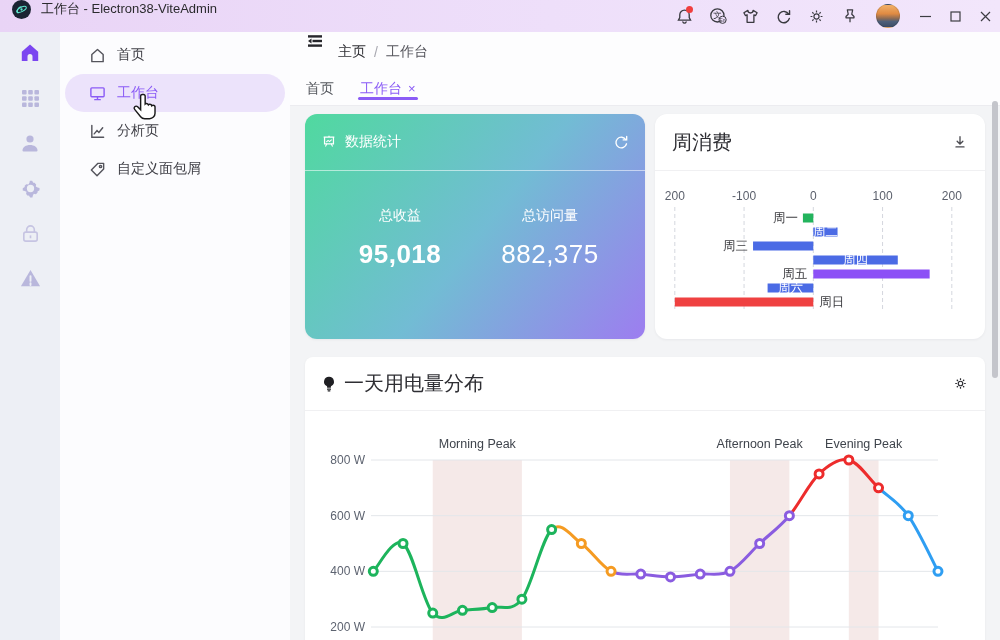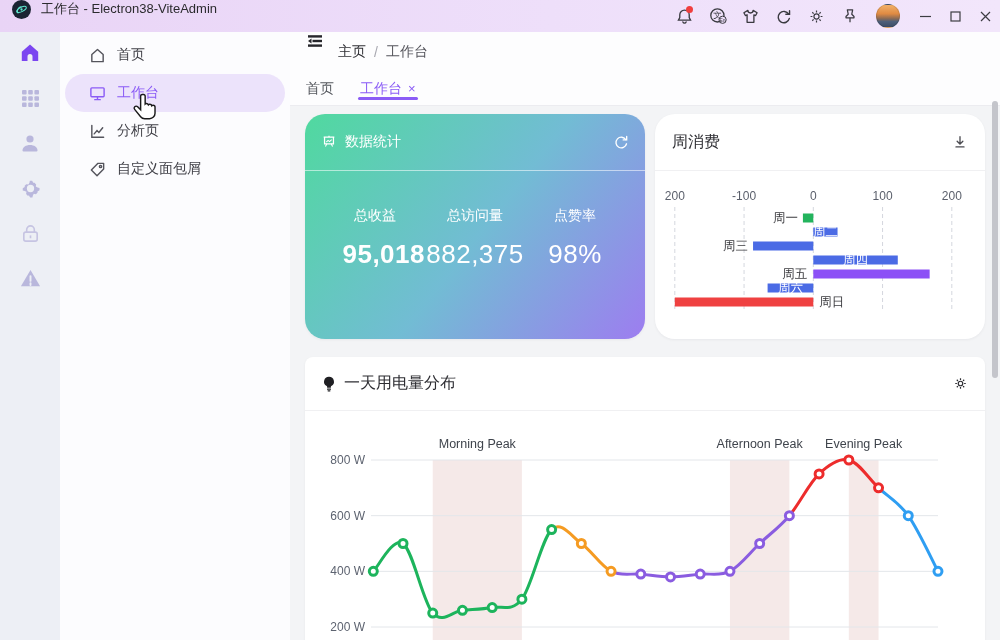--- a/index.html
+++ b/index.html
@@ -42,36 +42,36 @@
   .crumb-cur { color:#55555c; }
 
   .tab-row { height:34px; flex:0 0 34px; background:#fdfdfe; border-bottom:1px solid #ececf0; display:flex; align-items:center; padding-left:16px; }
   .tab { position:relative; height:100%; display:flex; align-items:center; margin-right:26px; font-size:14px; color:#55585e; gap:6px; }
   .tab.active { color:#8b5cf6; }
   .tab.active:after { content:""; position:absolute; left:-2px; right:-2px; bottom:5px; height:3px; border-radius:2px; background:#8b5cf6; }
   .tab-close { font-size:13px; line-height:1; }
 
   .main { flex:1; background:#f3f4f6; padding:8px 15px 0 15px; overflow:hidden; }
   .row1 { display:flex; gap:10px; margin-bottom:18px; }
-  .card { border-radius:20px; background:#fff; box-shadow:0 1px 3px rgba(20,20,40,.05); }
+  .card { border-radius:12px; background:#fff; box-shadow:0 1px 3px rgba(20,20,40,.05); }
 
   
   .stat-card { width:340px; height:225px; background:linear-gradient(128deg,#50d99f 0%,#72bcd4 52%,#9d7df0 100%); color:#fff; }
   .stat-head { height:57px; display:flex; align-items:center; padding:0 16px; border-bottom:1px solid rgba(255,255,255,.55); font-size:14px; }
   .stat-head .sh-icon { margin-right:8px; display:flex; }
   .stat-head .sh-refresh { margin-left:auto; display:flex; }
   .stat-body { display:flex; padding:36px 20px 0 20px; text-align:center; }
   .stat-col { flex:1; }
   .stat-label { font-size:14px; }
   .stat-value { font-size:26px; margin-top:14px; letter-spacing:.5px; }
-  .stat-value.bold { font-weight:800;text-align:right; }
+  .stat-value.bold { font-weight:800; }
 
   
   .bar-card { width:330px; height:225px; }
-  .card-head { height:57px; display:flex; align-items:center; justify-content:space-between; padding:0 17px; border-bottom:1px solid #f0f0f2; font-size:16px; color:#2e2e33; }
+  .card-head { height:57px; display:flex; align-items:center; justify-content:space-between; padding:0 17px; border-bottom:1px solid #f0f0f2; font-size:20px; color:#2e2e33; }
   .card-head .ch-left { display:flex; align-items:center; gap:8px; }
   .head-icon { display:flex; color:#2a2a2e; }
 
   
   .line-card { width:680px; height:283px; border-radius:8px 8px 0 0; position:relative; overflow:hidden;text-align:center; }
   .line-card .card-head { height:54px; }
   .line-chart-wrap { position:relative; width:680px; height:229px; }
 
   svg text { font-family:"Liberation Sans","DejaVu Sans",sans-serif; }
 
@@ -292,24 +292,20 @@
               </span>
             </div>
             <div class="stat-body">
               <div class="stat-col">
                 <div class="stat-label">总收益</div>
                 <div class="stat-value bold">95,018</div>
               </div>
               <div class="stat-col">
                 <div class="stat-label">总访问量</div>
                 <div class="stat-value">882,375</div>
-              </div>
-              <div class="stat-col">
-                <div class="stat-label">点赞率</div>
-                <div class="stat-value">98%</div>
               </div>
             </div>
           </div>
 
           <div class="card bar-card">
             <div class="card-head">
               <div class="ch-left">
                 <span>周消费</span>
               </div>
               <span class="head-icon">

